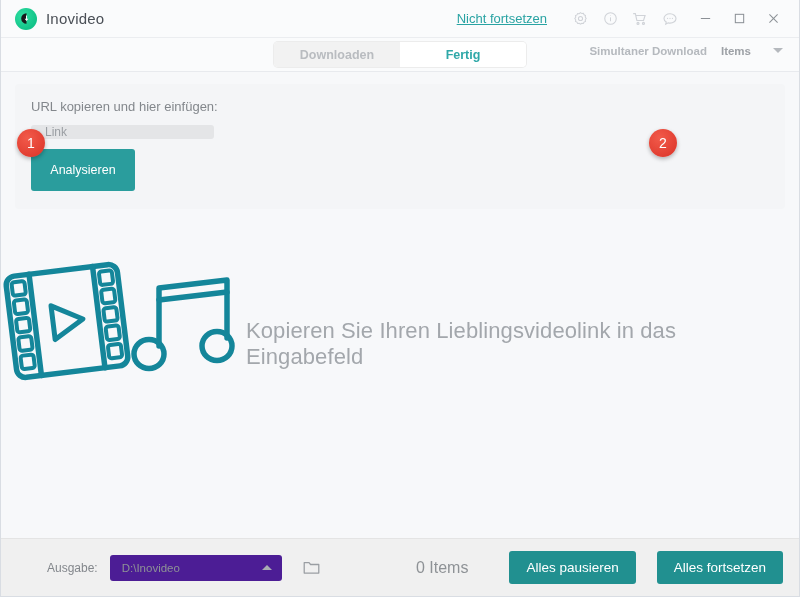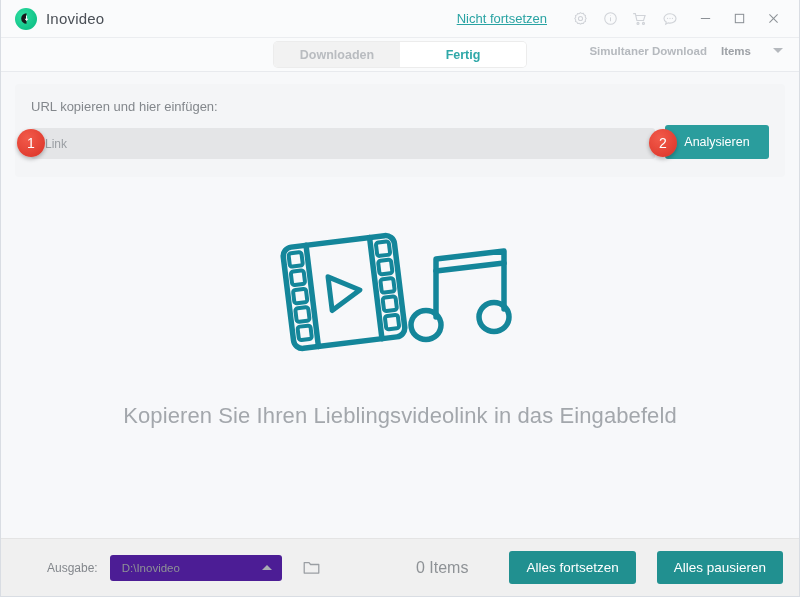--- a/index.html
+++ b/index.html
@@ -138,40 +138,41 @@
     padding: 15px 16px 18px 16px;
     position: relative;
   }
   .url-label {
     font-size: 13px;
     color: #83878c;
     margin-bottom: 11px;
   }
   .url-row {
     display: flex;
-    align-items: flex-end;
+    align-items: flex-start;
     gap: 10px;
+    flex-direction: column;
   }
   .url-input {
     flex: 1;
     height: 31px;
     background: #e4e5e7;
     border: none;
     border-radius: 3px;
     padding: 0 14px;
     font-size: 12px;
     color: #55595e;
     font-family: "Liberation Sans", sans-serif;
     outline: none;
   }
   .url-input::placeholder { color: #9a9ea3; }
 
   .analyze-btn {
     width: 104px;
-    height: 34px;
+    height: 42px;
     background: #2a9d9d;
     border: none;
     border-radius: 3px;
     color: #fff;
     font-size: 12.5px;
     cursor: pointer;
     font-family: "Liberation Sans", sans-serif;
   }
 
   .badge {
@@ -186,21 +187,21 @@
     box-shadow: 0 2px 4px rgba(0,0,0,.28);
     z-index: 5;
   }
   .badge-1 { left: 2px;  top: 45px; }
   .badge-2 { right: 108px; top: 45px; }
 
   
   .main-area {
     flex: 1;
     display: flex;
-    flex-direction: column;
+    flex-direction: row;
     align-items: center;
     justify-content: center;
     padding-bottom: 60px;
   }
   .illus { margin-bottom: 42px; }
   .empty-text {
     font-size: 22px;
     color: #a3a7ac;
     letter-spacing: .1px;
   }
@@ -403,17 +404,17 @@
     <div class="folder-icon">
       <svg width="19" height="19" viewBox="0 0 24 24" fill="none" stroke="currentColor" stroke-width="1.6" stroke-linejoin="round">
         <path d="M2.8 19V5.8h6.1l1.9 2.4h10.4V19z"></path>
       </svg>
     </div>
 
     <div class="bottom-spacer"></div>
 
     <span class="items-count">0 Items</span>
 
+    <button class="btn-teal">Alles pausieren</button>
     <button class="btn-teal">Alles fortsetzen</button>
-    <button class="btn-teal">Alles pausieren</button>
   </div>
 
 </div>
 
 </body></html>

